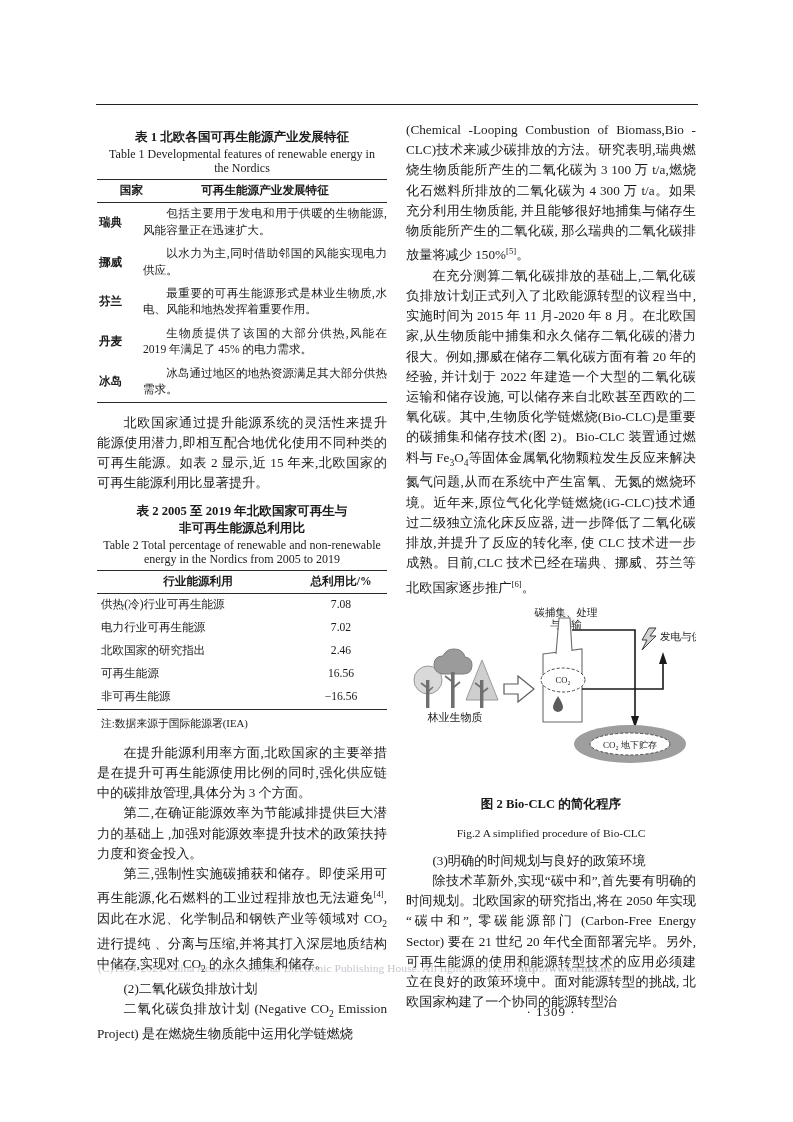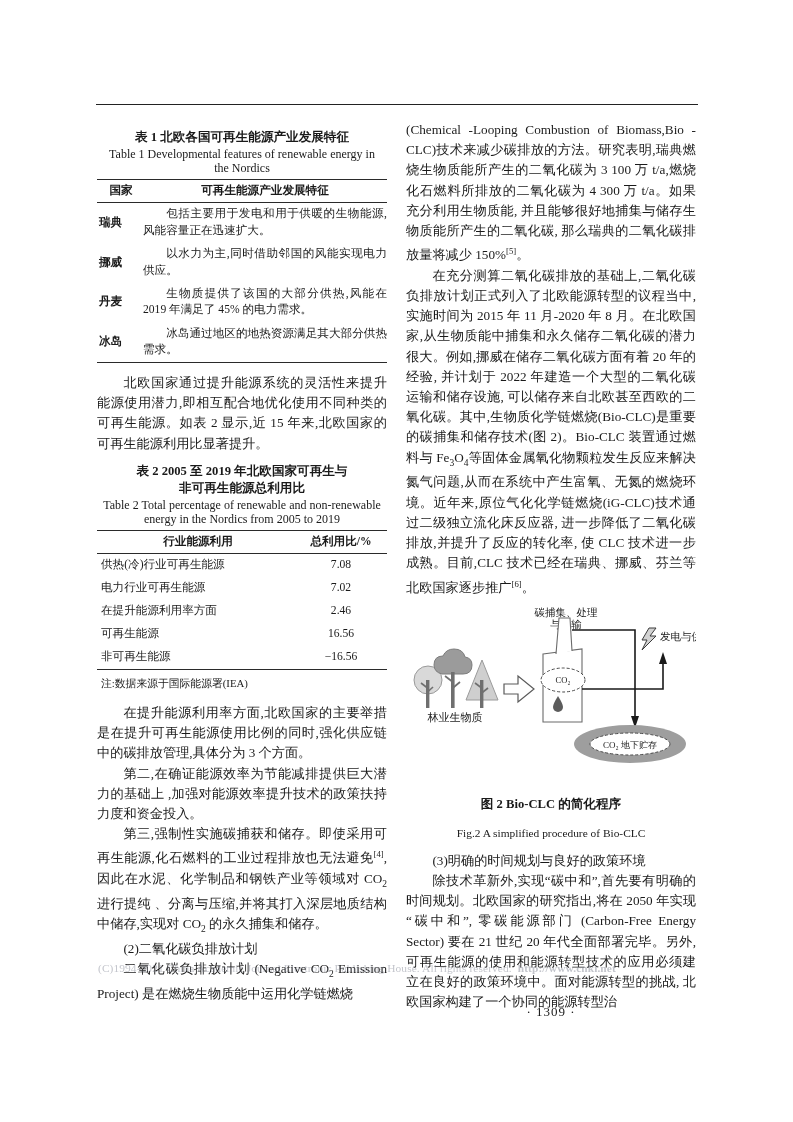--- a/index.html
+++ b/index.html
@@ -87,21 +87,21 @@
     text-align: center;
   }
   table.sci tbody tr:last-child td { border-bottom: 1.1px solid #2a2a2a; }
   table.sci td {
     padding: 3.5px 0;
     vertical-align: middle;
   }
   
   .t1 td.c1 { width: 46px; text-align: left; font-weight: 700; padding-left: 2px; }
   .t1 td.c2 { text-indent: 2em; text-align: justify; text-justify: inter-ideograph; line-height: 16.4px; }
-  .t1 thead th.h1 { width: 46px; text-align: center; padding-left: 2px; }
+  .t1 thead th.h1 { width: 46px; text-align: right; padding-left: 2px; }
   .t1 thead th.h2 { text-align: center; }
   
   .t2 td.c1 { text-align: left; padding-left: 4px; }
   .t2 td.c2 { text-align: center; width: 92px; }
   .t2 thead th.h1 { text-align: center; padding-left: 4px; }
   .t2 thead th.h2 { text-align: center; width: 92px; }
   .tnote { font-size: 10.8px; margin-top: 3px; padding-left: 4px; }
 
   
   .figwrap { margin: 6px 0 8px 0; }
@@ -166,20 +166,24 @@
           </tr>
         </thead>
         <tbody>
           <tr>
             <td class="c1">瑞典</td>
             <td class="c2">包括主要用于发电和用于供暖的生物能源,风能容量正在迅速扩大。</td>
           </tr>
           <tr>
             <td class="c1">挪威</td>
             <td class="c2">以水力为主,同时借助邻国的风能实现电力供应。</td>
+          </tr>
+          <tr>
+            <td class="c1">芬兰</td>
+            <td class="c2">最重要的可再生能源形式是林业生物质,水电、风能和地热发挥着重要作用。</td>
           </tr>
           <tr>
             <td class="c1">丹麦</td>
             <td class="c2">生物质提供了该国的大部分供热,风能在 2019 年满足了 45% 的电力需求。</td>
           </tr>
           <tr>
             <td class="c1">冰岛</td>
             <td class="c2">冰岛通过地区的地热资源满足其大部分供热需求。</td>
           </tr>
         </tbody>
@@ -207,21 +211,21 @@
         <tbody>
           <tr>
             <td class="c1">供热(冷)行业可再生能源</td>
             <td class="c2">7.08</td>
           </tr>
           <tr>
             <td class="c1">电力行业可再生能源</td>
             <td class="c2">7.02</td>
           </tr>
           <tr>
-            <td class="c1">在提升能源利用率方面</td>
+            <td class="c1">北欧国家的研究指出</td>
             <td class="c2">2.46</td>
           </tr>
           <tr>
             <td class="c1">可再生能源</td>
             <td class="c2">16.56</td>
           </tr>
           <tr>
             <td class="c1">非可再生能源</td>
             <td class="c2">−16.56</td>
           </tr>

